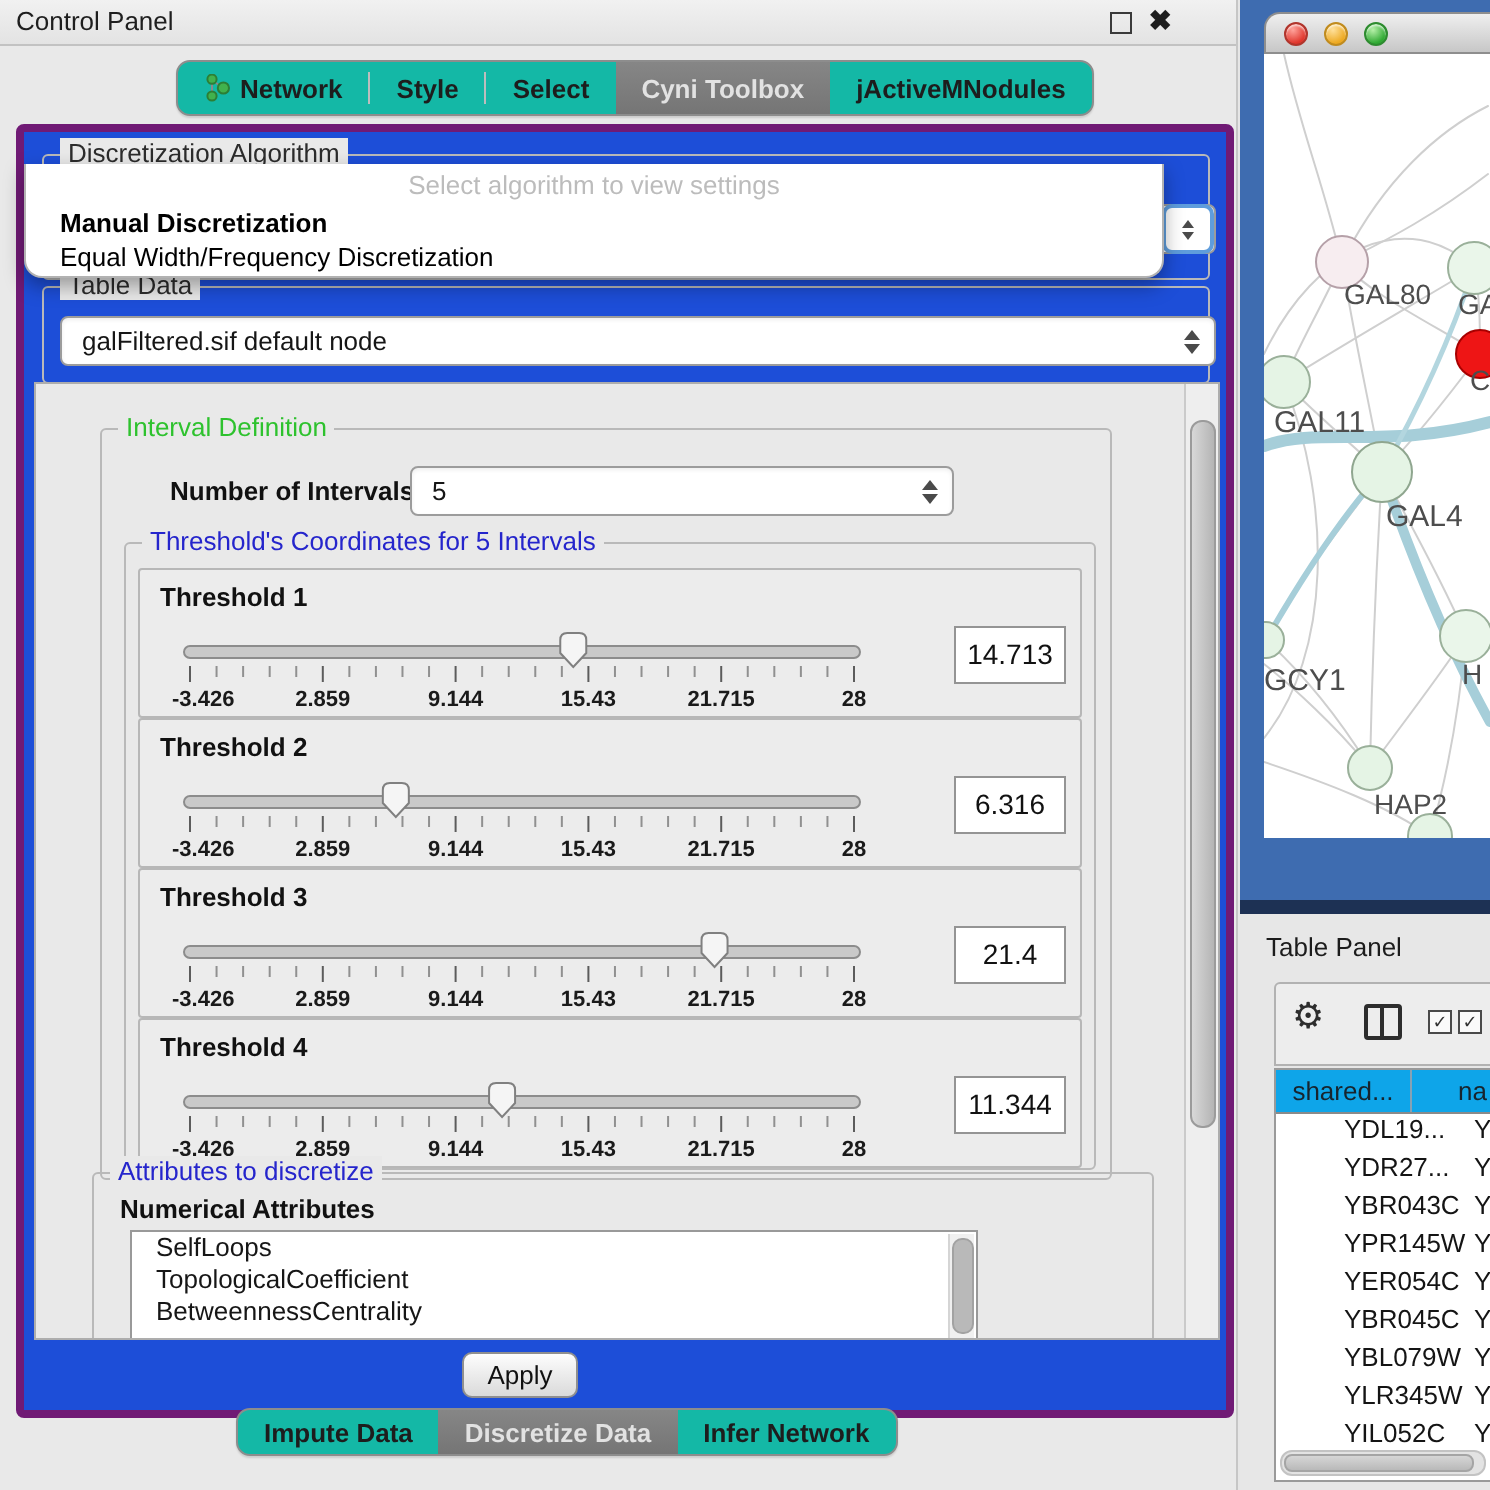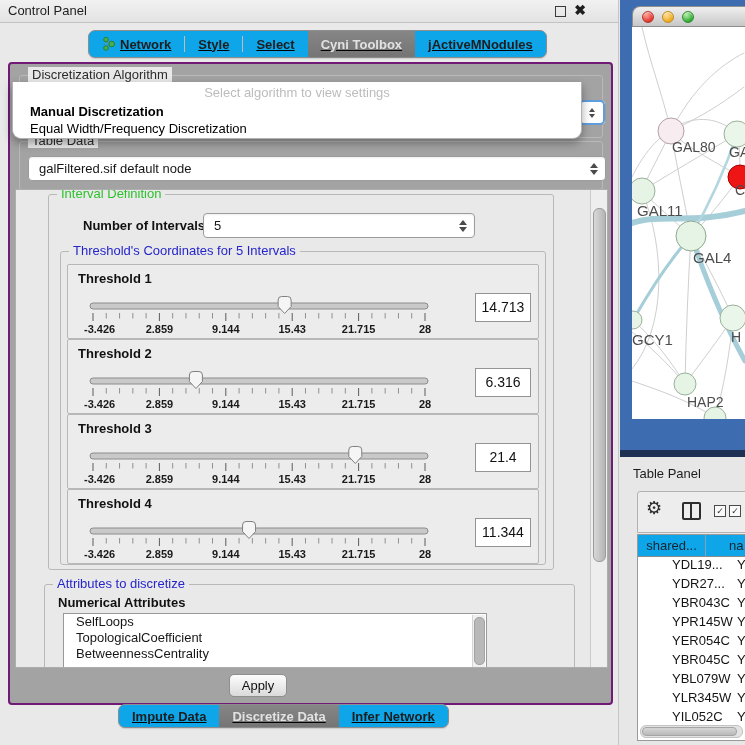--- a/index.html
+++ b/index.html
@@ -10,31 +10,31 @@
   #control-panel{position:absolute;left:0;top:0;width:618px;height:745px;
        background:#e9e9e9;border-right:1px solid #c6c6c6;}
   .titlebar{position:absolute;left:0;top:0;width:100%;height:22px;
        background:linear-gradient(#f1f1f1,#e3e3e3);border-bottom:1px solid #c2c2c2;}
   .titlebar .title{position:absolute;left:8px;top:3px;font-size:13px;color:#1e1e1e;}
   .float-btn{position:absolute;right:52px;top:6px;width:9px;height:9px;
        border:1.5px solid #3a3a3a;background:transparent;}
   .close-btn{position:absolute;right:32px;top:2px;font-size:14px;font-weight:bold;color:#1e1e1e;}
   
   .tabbar{position:absolute;display:flex;align-items:stretch;height:26px;
-       border:1px solid #8d8d8d;border-radius:7px;background:#0ea5e9;overflow:hidden;
-       box-shadow:0 1px 1px rgba(0,0,0,.12);text-decoration:underline;}
+       border:1px solid #8d8d8d;border-radius:7px;background:#14b8a6;overflow:hidden;
+       box-shadow:0 1px 1px rgba(0,0,0,.12);}
   #top-tabbar{left:88px;top:30px;}
   #bottom-tabbar{left:118px;top:704px;height:22px;}
   .tab{display:flex;align-items:center;gap:5px;padding:0 13px;font-size:13px;
        font-weight:bold;color:#1d1d1d;white-space:nowrap;}
   .tab.active{background:linear-gradient(#868686,#757575);color:#e2e2e2;}
   .tabsep{width:1px;background:#bdbdbd;margin:5px 0;}
   
   .outer{position:absolute;left:8px;top:62px;width:601px;height:639px;
-       border:2px solid #701a75;border-radius:4px;background:#a3a3a3;}
+       border:4px solid #701a75;border-radius:4px;background:#1d4ed8;}
   .group{position:absolute;border:1px solid #b9b9b9;border-radius:3px;}
   .group-label{position:absolute;top:-9px;left:8px;background:#e9e9e9;
        padding:0 4px;font-size:13px;color:#2c2c2c;white-space:nowrap;}
   .lbl-green{color:#2ec22e;} .lbl-blue{color:#2525cc;}
   .alg-group{left:9px;top:11px;width:582px;height:61px;}
   .td-group{left:9px;top:77px;width:582px;height:47px;}
   .combo{position:absolute;background:#fff;border:1px solid #9c9c9c;border-radius:4px;
        font-size:13px;color:#161616;display:flex;align-items:center;padding-left:10px;
        box-shadow:inset 0 1px 2px rgba(0,0,0,.07);}
   .stepper{margin-left:auto;margin-right:7px;display:flex;flex-direction:column;
@@ -50,21 +50,21 @@
   .focus-ring .arr-up{border-bottom-width:4px;border-left-width:3px;border-right-width:3px;}
   .focus-ring .arr-dn{border-top-width:4px;border-left-width:3px;border-right-width:3px;}
   .td-combo{left:8px;top:14px;width:566px;height:23px;}
   
   .viewport{position:absolute;left:5px;top:125px;width:591px;height:477px;
        border:1px solid #adadad;background:#e9e9e9;overflow:hidden;}
   .vscroll{position:absolute;right:0;top:0;width:16px;height:100%;
        background:#eeeeee;border-left:1px solid #cacaca;}
   .vthumb{position:absolute;left:2px;top:18px;width:11px;height:352px;border-radius:6px;
        background:linear-gradient(90deg,#d8d8d8,#b4b4b4);border:1px solid #9b9b9b;}
-  .interval-group{left:32px;top:4px;width:504px;height:374px;}
+  .interval-group{left:32px;top:22px;width:504px;height:374px;}
   .ni-label{position:absolute;left:34px;top:23px;font-size:13px;font-weight:bold;color:#111;}
   .ni-combo{left:154px;top:18px;width:260px;height:23px;}
   .thr-group{left:11px;top:56px;width:484px;height:312px;}
   .thr-panel{position:absolute;left:6px;width:470px;height:73px;background:#ececec;
        border:1px solid #b7b7b7;border-radius:2px;}
   .thr-title{position:absolute;left:10px;top:6px;font-size:13px;font-weight:bold;color:#111;}
   .thr-slider{position:absolute;left:14px;top:28px;width:390px;height:44px;}
   .thr-value{position:absolute;left:407px;top:28px;width:54px;height:27px;background:#fff;
        border:1px solid #949494;font-size:14px;color:#111;text-align:center;line-height:27px;}
   .attr-group{left:28px;top:394px;width:504px;height:120px;padding-left:25px;}

